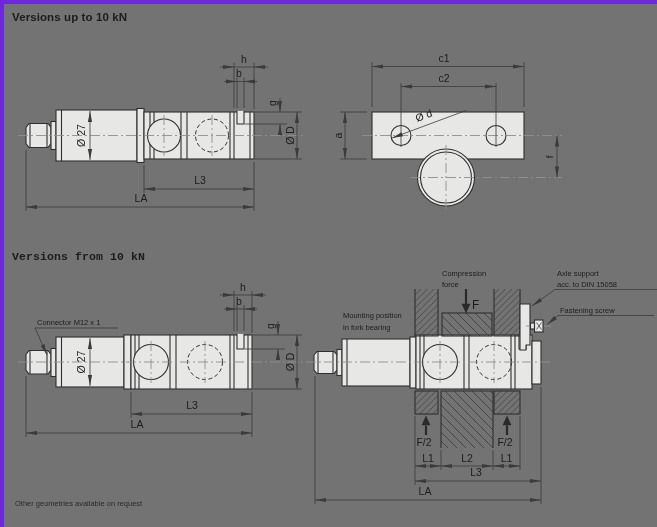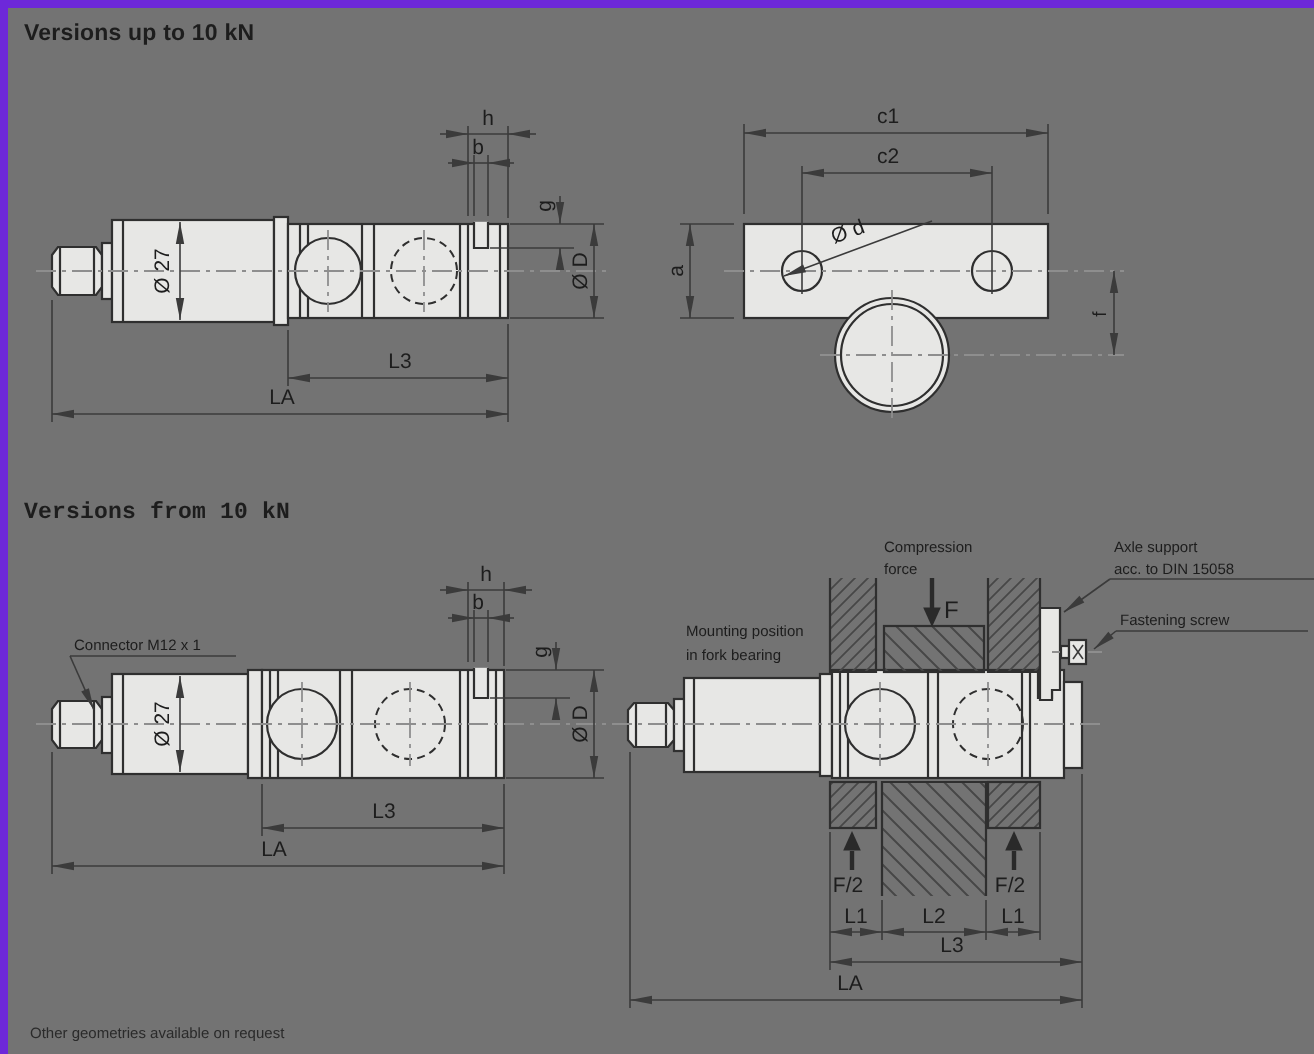--- a/index.html
+++ b/index.html
@@ -5,21 +5,21 @@
   html,body{margin:0;padding:0;background:#cfcfcf;}
   .page{
     position:relative;width:655px;height:525px;
     background:#737373;border:4px solid #6d28d9;overflow:hidden;
     font-family:"Liberation Sans", sans-serif;
     padding-left:48px;
   }
   .title{position:absolute;left:8px;font-size:11.5px;font-weight:bold;color:#1d1d1d;letter-spacing:.1px;}
   .title-top{top:7px;}
   .title-bottom{top:246px;font-family:Liberation Mono, monospace;}
-  .footer{position:absolute;left:11px;top:508px;font-size:7.5px;color:#2a2a2a;}
+  .footer{position:absolute;left:11px;top:495px;font-size:7.5px;color:#2a2a2a;}
   svg{position:absolute;left:0;top:0;}
   .ol{stroke:#2f2f2f;stroke-width:1.1;fill:none;}
   .olf{stroke:#2f2f2f;stroke-width:1.1;fill:#e7e7e5;}
   .fill-bg{fill:#e7e7e5;stroke:none;}
   .hidden-l{stroke:#2f2f2f;stroke-width:1;fill:none;stroke-dasharray:4 2.6;}
   .thin{stroke:#3b3b3b;stroke-width:0.8;fill:none;}
   .cl{stroke:#8e8e8e;stroke-width:0.9;fill:none;stroke-dasharray:10 3 2 3;}
   .force{stroke:#2a2a2a;stroke-width:2.2;fill:none;}
   .fhead{fill:#2a2a2a;stroke:none;}
   text{fill:#1d1d1d;font-family:"Liberation Sans",sans-serif;}

